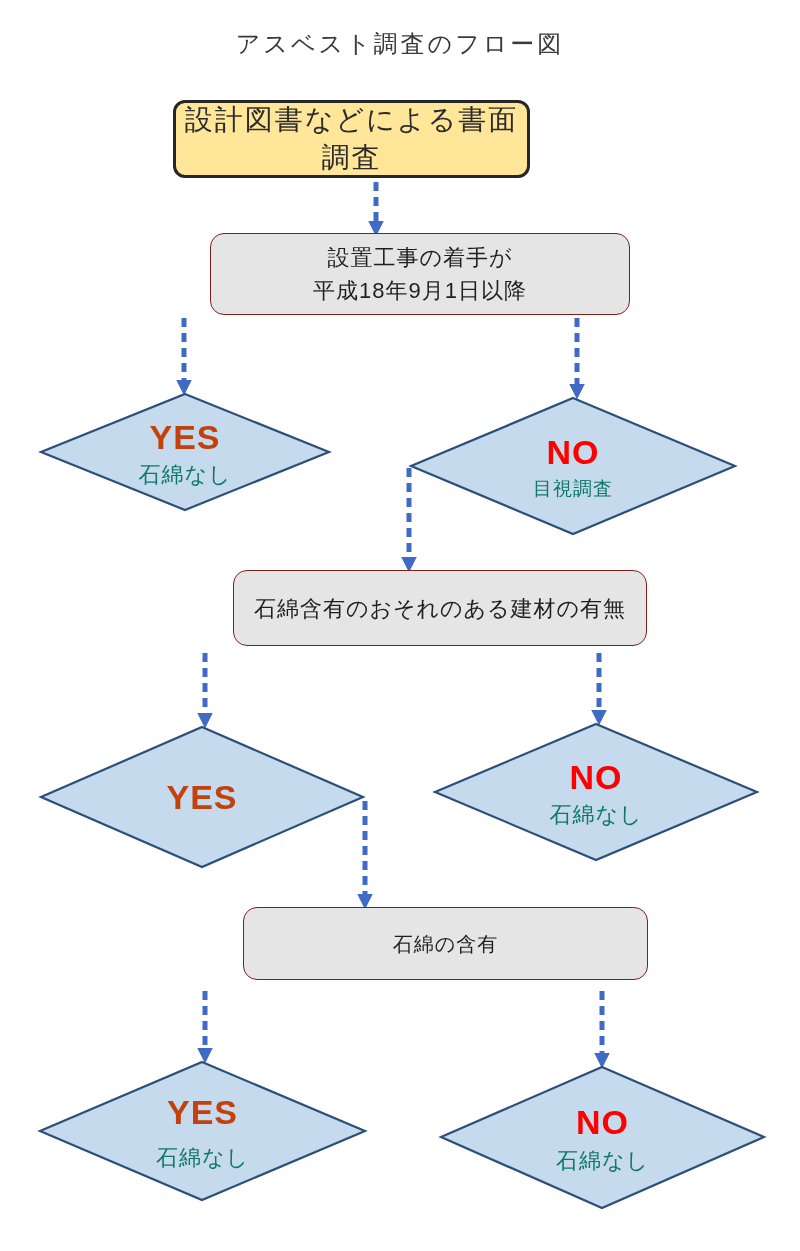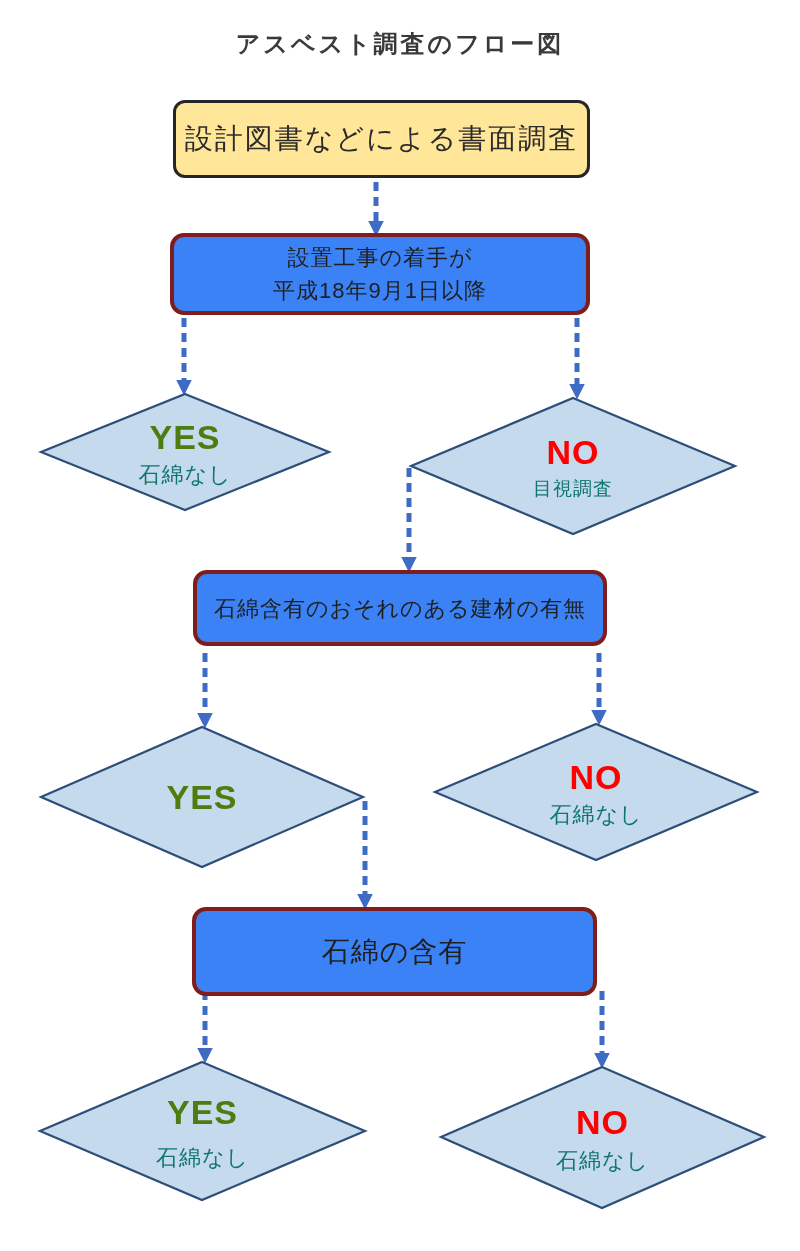--- a/index.html
+++ b/index.html
@@ -2,42 +2,42 @@
 <html><head>
 <meta charset="utf-8">
 <style>
   html,body{margin:0;padding:0;background:#ffffff;}
   #canvas{
     position:relative;width:800px;height:1251px;background:#ffffff;overflow:hidden;
     font-family:"Liberation Sans","DejaVu Sans",sans-serif;color:#262626;
   }
   #title{
     position:absolute;left:0;right:0;top:28px;text-align:center;
-    font-size:24px;letter-spacing:3px;color:#3a3a3a;font-weight:bold;
+    font-size:24px;letter-spacing:3px;color:#3a3a3a;
   }
   #arrows{position:absolute;left:0;top:0;z-index:0;}
   .arrow-line{stroke:#3f6bc5;stroke-width:5;stroke-dasharray:9 6;fill:none;}
   .node{
     position:absolute;z-index:1;display:flex;flex-direction:column;
     align-items:center;justify-content:center;text-align:center;box-sizing:border-box;
   }
   .start-box{
     background:#ffe699;border:3px solid #262626;border-radius:12px;
     font-size:28px;letter-spacing:2px;color:#2b2b2b;
   }
   .q-box{
-    background:#3b82f6;border:4px solid #7f1d1d;border-radius:14px;
-    font-size:22px;letter-spacing:1px;color:#1f1f1f;line-height:1.5;
+    background:#e5e5e5;border:1px solid #7f1d1d;border-radius:14px;
+    font-size:22px;letter-spacing:1px;color:#1f1f1f;line-height:1.5;margin-left:40px;
   }
   .diamond{background:transparent;}
   .diamond > svg{position:absolute;left:0;top:0;}
   .diamond-shape{fill:#c5daec;stroke:#2c4e79;stroke-width:2.2;stroke-linejoin:miter;}
   .labels{position:relative;display:flex;flex-direction:column;align-items:center;line-height:1.25;}
   .decision{font-size:34px;font-weight:600;letter-spacing:1px;}
-  .decision.yes{color:#4d7c0f;}
+  .decision.yes{color:#c2410c;}
   .decision.no{color:#ff0000;text-align:center;}
   .sub{font-size:22px;letter-spacing:1px;color:#0f766e;margin-top:3px;}
   .sub.wide{font-size:19px;}
 </style>
 </head>
 <body>
 
 <div id="canvas">
 
   <div id="title">アスベスト調査のフロー図</div>
@@ -52,21 +52,21 @@
     <line class="arrow-line" x1="184" y1="318" x2="184" y2="383" marker-end="url(#ah)"></line>
     <line class="arrow-line" x1="577" y1="318" x2="577" y2="387" marker-end="url(#ah)"></line>
     <line class="arrow-line" x1="409" y1="468" x2="409" y2="560" marker-end="url(#ah)"></line>
     <line class="arrow-line" x1="205" y1="653" x2="205" y2="716" marker-end="url(#ah)"></line>
     <line class="arrow-line" x1="599" y1="653" x2="599" y2="713" marker-end="url(#ah)"></line>
     <line class="arrow-line" x1="365" y1="801" x2="365" y2="897" marker-end="url(#ah)"></line>
     <line class="arrow-line" x1="205" y1="991" x2="205" y2="1051" marker-end="url(#ah)"></line>
     <line class="arrow-line" x1="602" y1="991" x2="602" y2="1056" marker-end="url(#ah)"></line>
   </svg>
 
-  <div class="node start-box" style="left:173px;top:100px;width:417px;height:78px;">
+  <div class="node start-box" style="left:173px;top:100px;width:357px;height:78px;">
     <span>設計図書などによる書面調査</span>
   </div>
 
   <div class="node q-box" style="left:170px;top:233px;width:420px;height:82px;">
     <span>設置工事の着手が</span>
     <span>平成18年9月1日以降</span>
   </div>
 
   <div class="node diamond" style="left:38px;top:392px;width:294px;height:120px;">
     <svg width="294" height="120" viewBox="0 0 294 120">
@@ -104,21 +104,21 @@
   <div class="node diamond" style="left:432px;top:722px;width:328px;height:140px;">
     <svg width="328" height="140" viewBox="0 0 328 140">
       <polygon class="diamond-shape" points="164,2 325,70 164,138 3,70"></polygon>
     </svg>
     <div class="labels">
       <span class="decision no">NO</span>
       <span class="sub">石綿なし</span>
     </div>
   </div>
 
-  <div class="node q-box" style="left:192px;top:907px;width:405px;height:89px;font-size:28px;">
+  <div class="node q-box" style="left:203px;top:907px;width:405px;height:73px;font-size:20px;">
     <span>石綿の含有</span>
   </div>
 
   <div class="node diamond" style="left:37px;top:1060px;width:331px;height:142px;">
     <svg width="331" height="142" viewBox="0 0 331 142">
       <polygon class="diamond-shape" points="165,2 328,71 165,140 3,71"></polygon>
     </svg>
     <div class="labels" style="gap:8px;">
       <span class="decision yes">YES</span>
       <span class="sub">石綿なし</span>

